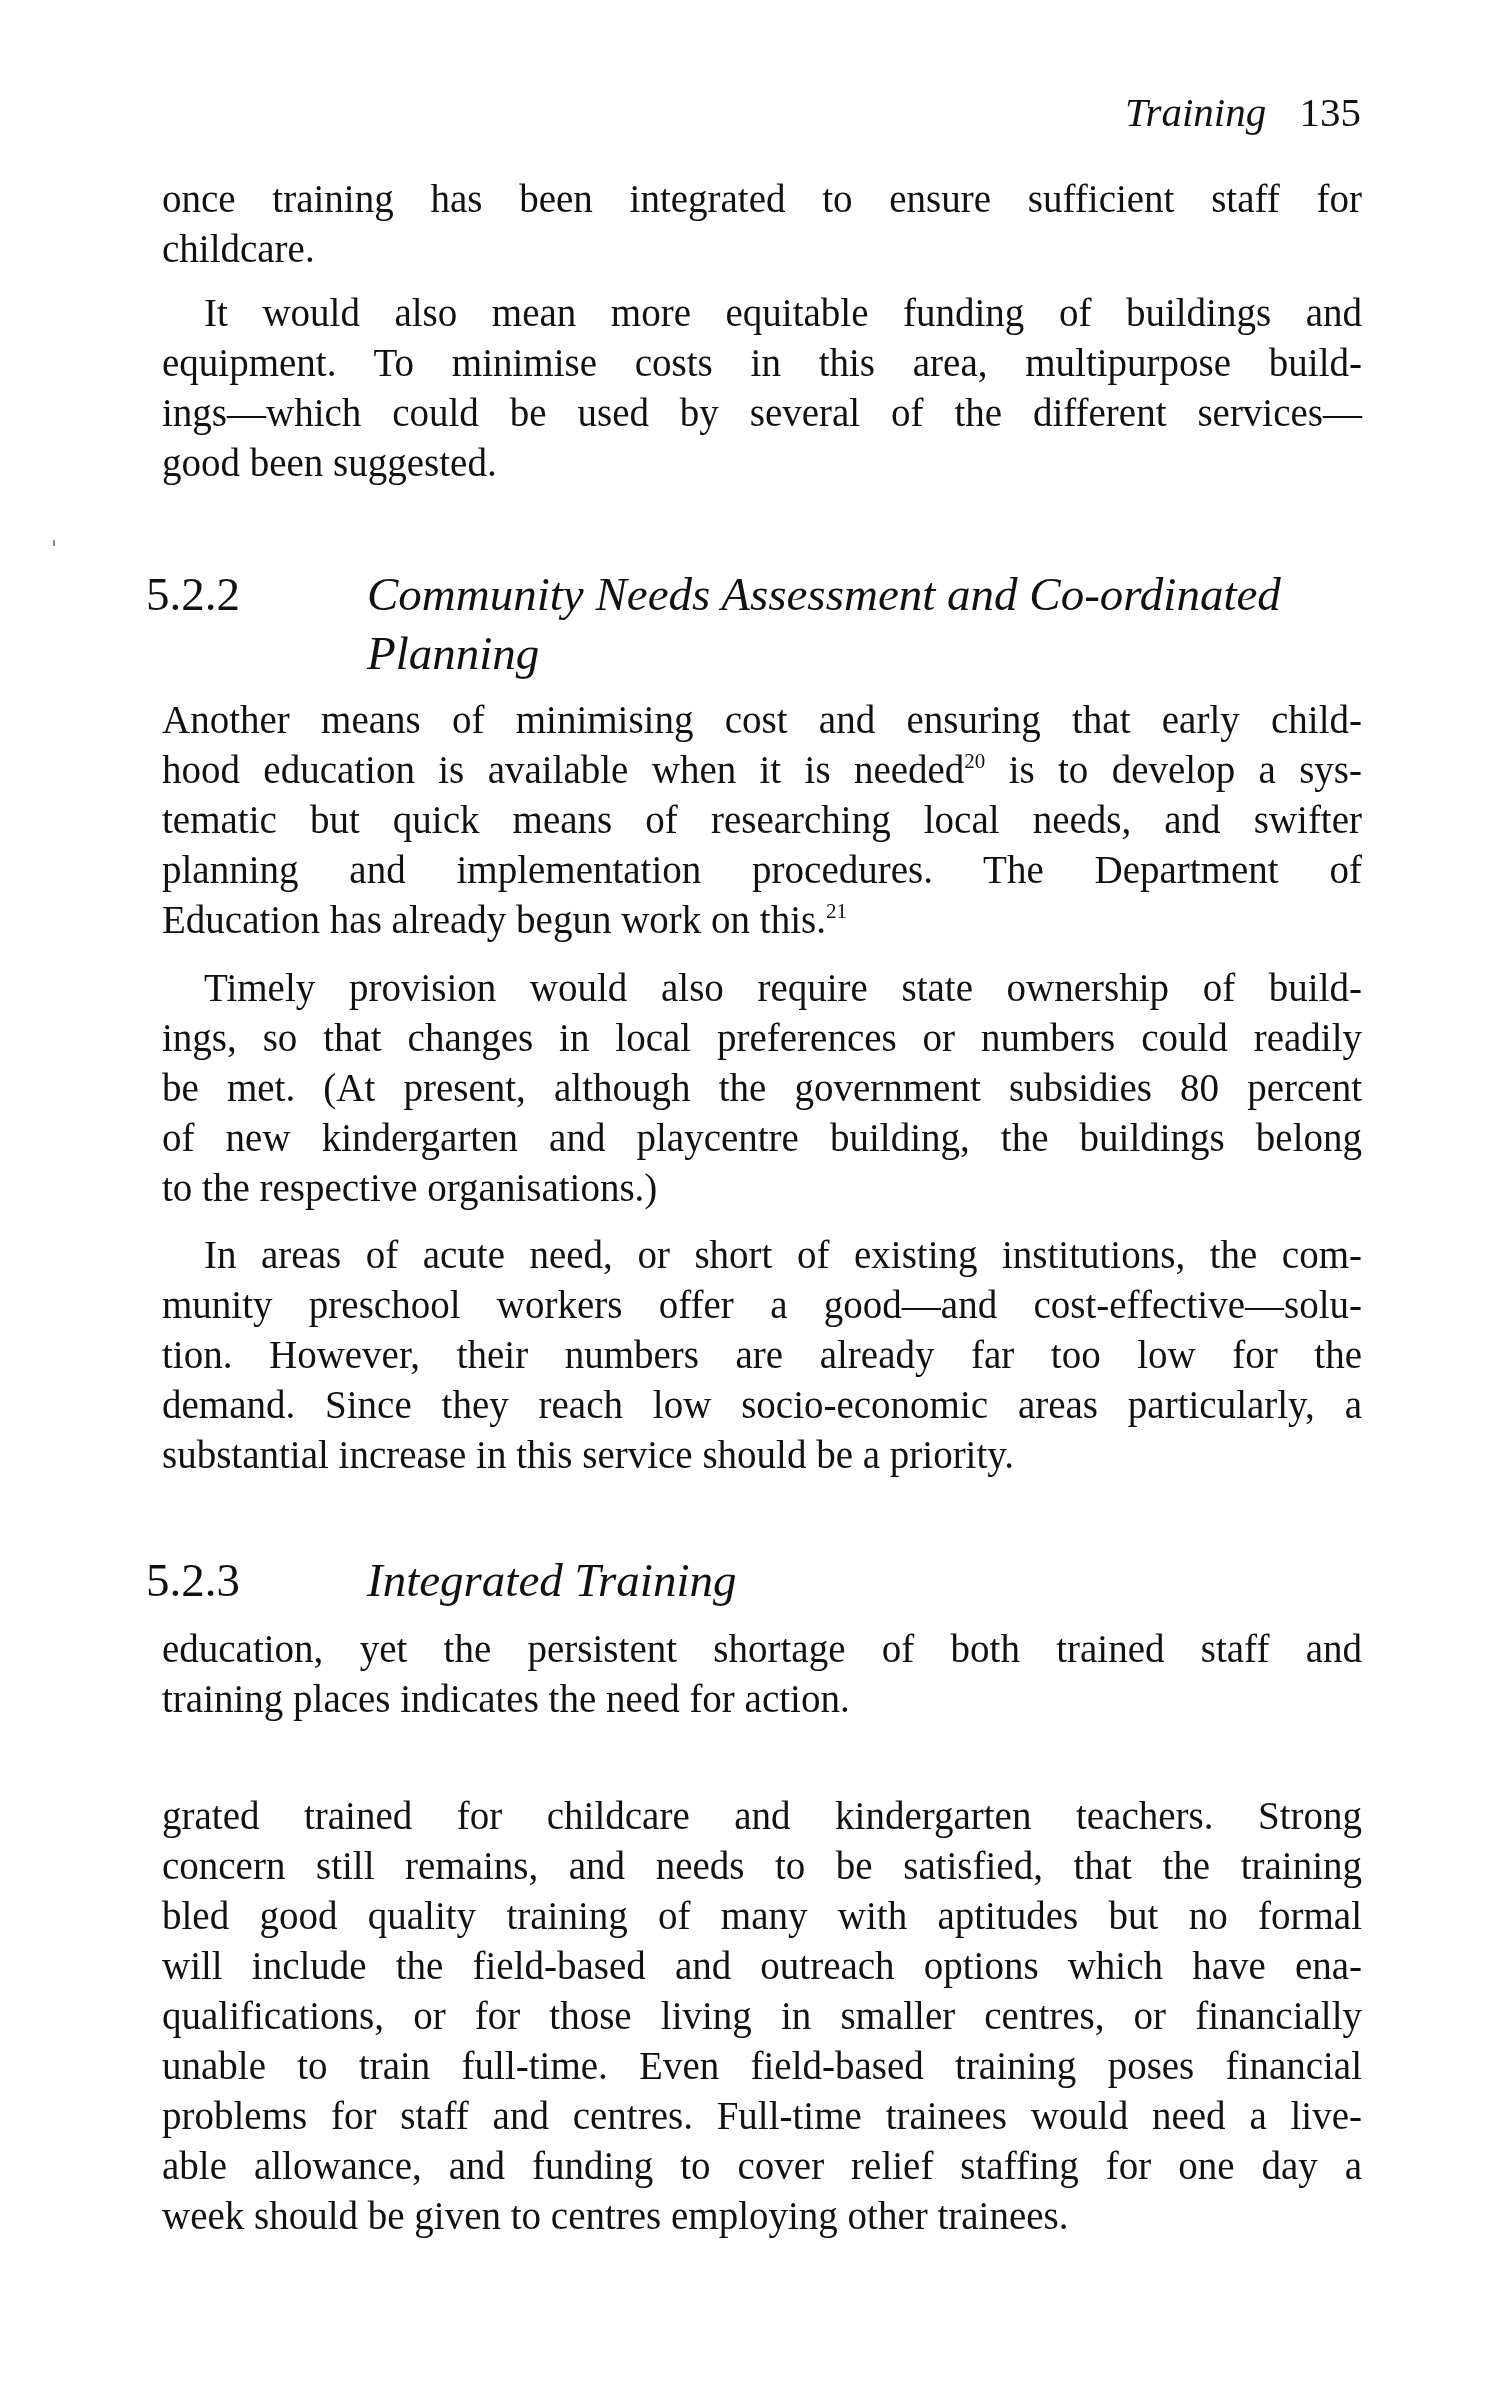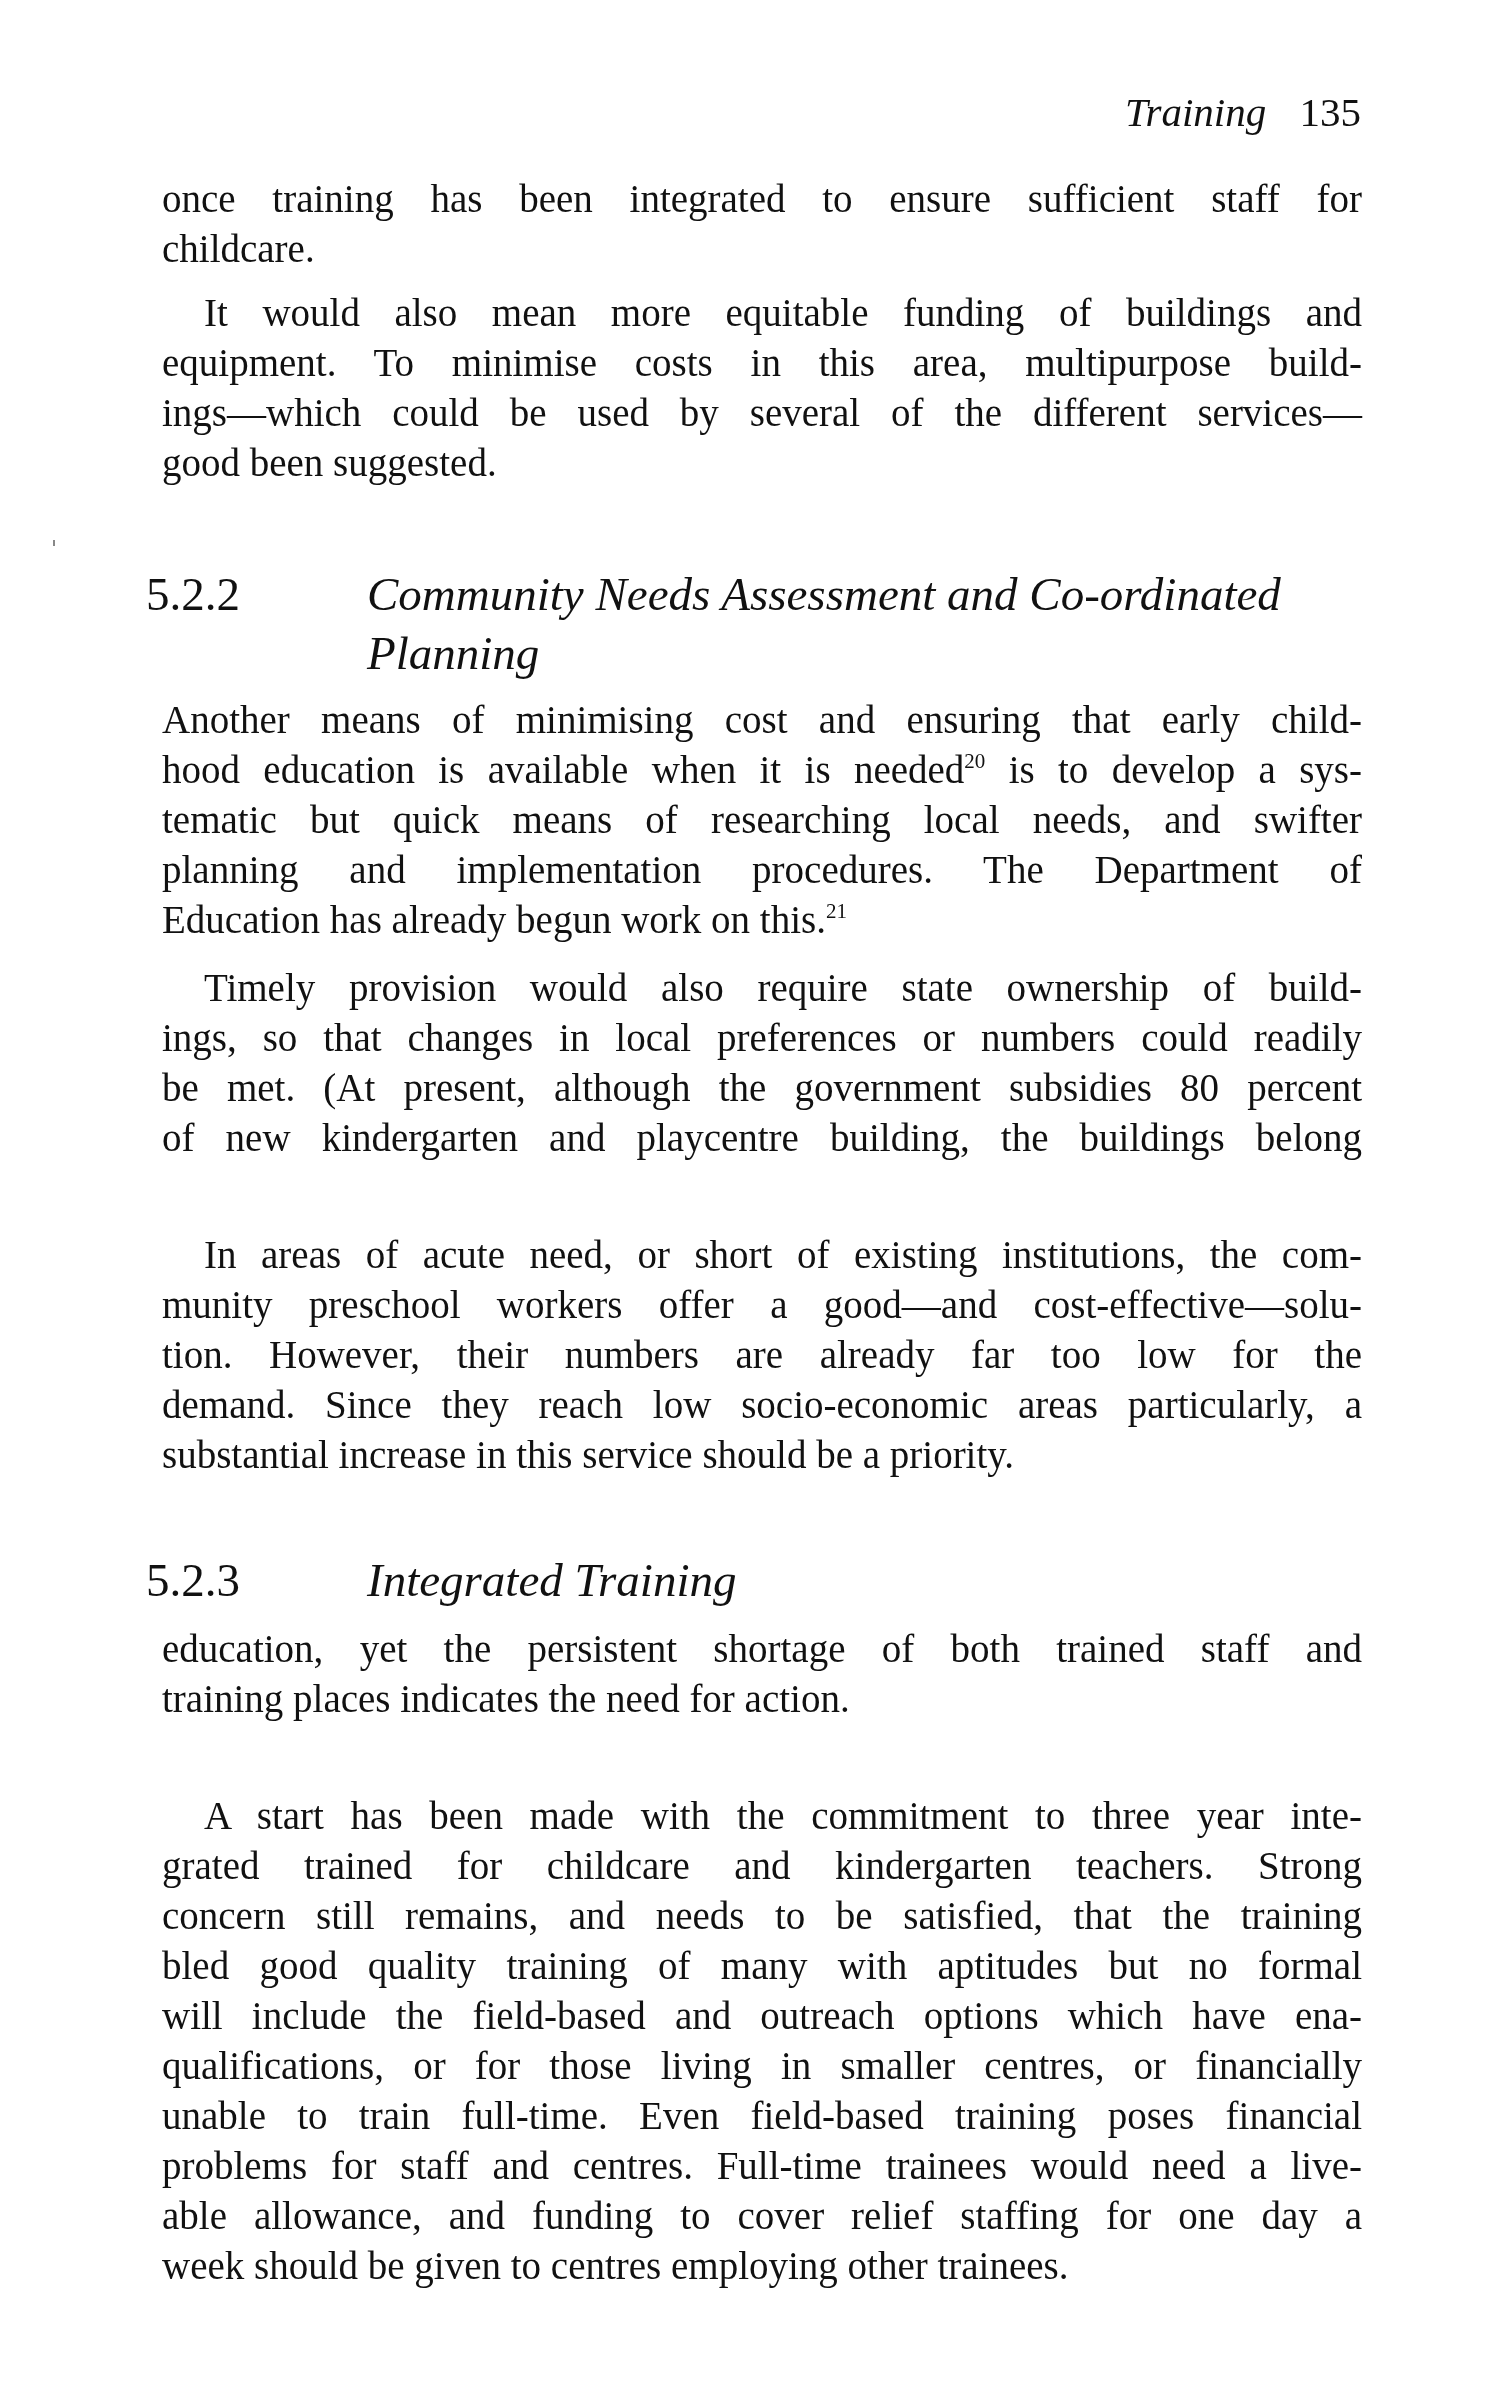--- a/index.html
+++ b/index.html
@@ -117,41 +117,41 @@
     <div class="line" style="display: block;">tematic but quick means of researching local needs, and swifter</div>
     <div class="line" style="display: block;">planning and implementation procedures. The Department of</div>
     <div class="line last" style="display: block;"><span>Education has already begun work on this.</span><sup>21</sup></div>
   </div>
 
   <div class="textblock" style="top:963px;">
     <div class="line" style="padding-left: 42px; display: block;">Timely provision would also require state ownership of build-</div>
     <div class="line" style="display: block;">ings, so that changes in local preferences or numbers could readily</div>
     <div class="line" style="display: block;">be met. (At present, although the government subsidies 80 percent</div>
     <div class="line" style="display: block;">of new kindergarten and playcentre building, the buildings belong</div>
+    <div class="line last" style="display: block;">to the respective organisations.)</div>
   </div>
 
   <div class="textblock" style="top:1230px;">
     <div class="line" style="padding-left: 42px; display: block;">In areas of acute need, or short of existing institutions, the com-</div>
     <div class="line" style="display: block;">munity preschool workers offer a good—and cost-effective—solu-</div>
     <div class="line" style="display: block;">tion. However, their numbers are already far too low for the</div>
     <div class="line" style="display: block;">demand. Since they reach low socio-economic areas particularly, a</div>
     <div class="line last" style="display: block;">substantial increase in this service should be a priority.</div>
   </div>
 
   <div class="heading" style="top:1551px;">
     <span class="num">5.2.3</span><span class="title">Integrated Training</span>
   </div>
 
   <div class="textblock" style="top:1624px;">
     <div class="line" style="display: block;">education, yet the persistent shortage of both trained staff and</div>
     <div class="line last" style="display: block;">training places indicates the need for action.</div>
   </div>
 
   <div class="textblock" style="top:1791px;">
-    <div class="line" style="padding-left: 42px; display: block;">A start has been made with the commitment to three year inte-</div>
     <div class="line" style="display: block;">grated trained for childcare and kindergarten teachers. Strong</div>
     <div class="line" style="display: block;">concern still remains, and needs to be satisfied, that the training</div>
     <div class="line" style="display: block;">bled good quality training of many with aptitudes but no formal</div>
     <div class="line" style="display: block;">will include the field-based and outreach options which have ena-</div>
     <div class="line" style="display: block;">qualifications, or for those living in smaller centres, or financially</div>
     <div class="line" style="display: block;">unable to train full-time. Even field-based training poses financial</div>
     <div class="line" style="display: block;">problems for staff and centres. Full-time trainees would need a live-</div>
     <div class="line" style="display: block;">able allowance, and funding to cover relief staffing for one day a</div>
     <div class="line last" style="display: block;">week should be given to centres employing other trainees.</div>
   </div>

